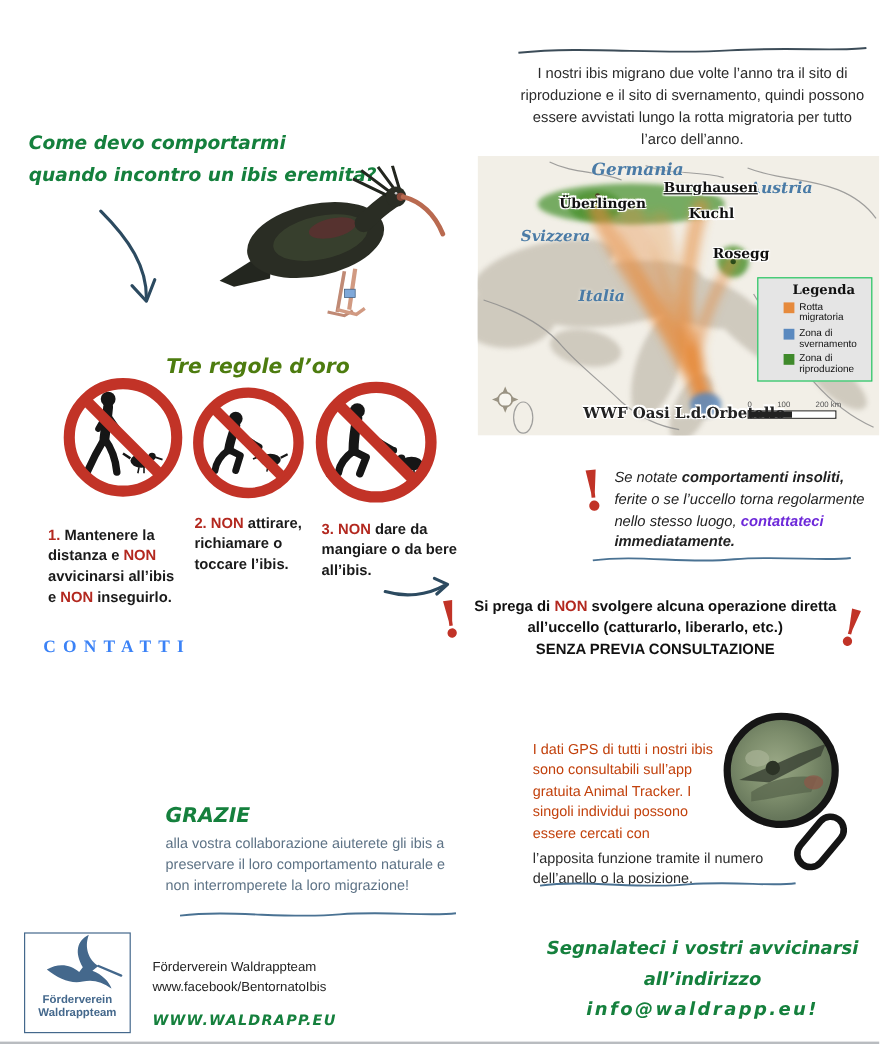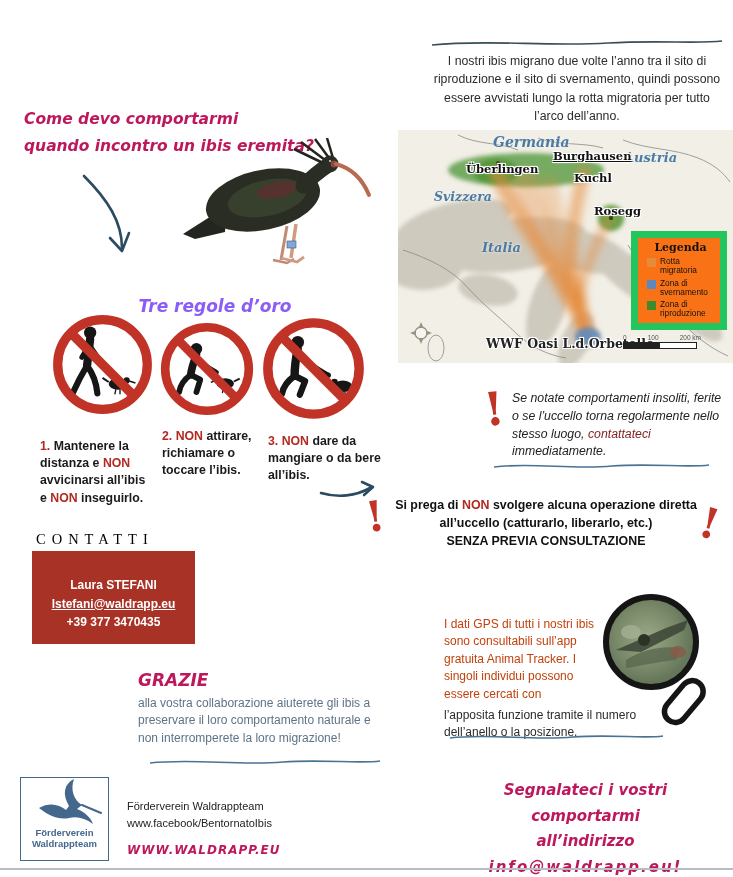--- a/index.html
+++ b/index.html
@@ -1,54 +1,54 @@
 <!DOCTYPE html>
 <html><head>
 <meta charset="utf-8">
 <style>
   html,body{margin:0;padding:0;background:#fff;}
   #page{position:relative;width:733px;height:877px;background:#ffffff;overflow:hidden;
         font-family:"Liberation Sans",sans-serif;color:#222;}
   .abs{position:absolute;}
   
-  .hand{font-family:"DejaVu Sans",sans-serif;font-weight:bold;font-style:italic;color:#be185d;}
-  .hand-red{font-family:"DejaVu Sans",sans-serif;font-weight:bold;font-style:italic;color:#8b5cf6;}
+  .hand{font-family:"DejaVu Sans",sans-serif;font-weight:bold;font-style:italic;color:#15803d;}
+  .hand-red{font-family:"DejaVu Sans",sans-serif;font-weight:bold;font-style:italic;color:#4d7c0f;}
   .title{font-family:"DejaVu Sans",sans-serif;font-weight:800;font-style:italic;
          color:#3E6480;font-size:22px;letter-spacing:1.5px;}
   .note{font-size:12.3px;line-height:1.5;color:#2b2b2b;text-align:center;}
   .rule{font-size:12.3px;font-weight:bold;line-height:1.4;color:#1a1a1a;}
   .red{color:#B3281F;}
-  .bb{font-weight:normal;}
-  .blue{color:#7f1d1d;}
+  .bb{font-weight:bold;}
+  .blue{color:#6d28d9;}
   .excl{font-family:"DejaVu Serif",serif;font-weight:bold;color:#C13327;line-height:1;}
   .it{font-style:italic;}
   
   #map{left:398px;top:130px;width:335px;height:233px;}
   .map-country{position:absolute;font-family:"DejaVu Serif",serif;font-weight:bold;font-style:italic;
                color:#4A7BA6;text-shadow:0 0 3px #f2efe7;}
   .map-city{position:absolute;font-family:"DejaVu Serif",serif;font-weight:bold;font-size:11.5px;color:#111;
             text-shadow:-1px -1px 0 #fff,1px -1px 0 #fff,-1px 1px 0 #fff,1px 1px 0 #fff,0 0 3px #fff;}
-  .legend{position:absolute;left:233px;top:101px;width:79px;background:#f97316;border:7px solid #22c55e;
-          font-family:"DejaVu Serif",serif;padding:3px 0 4px 3px;}
+  .legend{position:absolute;left:233px;top:101px;width:79px;background:#e5e5e5;border:1px solid #22c55e;
+          font-family:"DejaVu Serif",serif;padding:3px 0 4px 15px;}
   .legend-title{font-weight:bold;font-size:11px;text-align:center;margin-bottom:2px;color:#111;}
   .legend-item{display:flex;gap:4px;margin:3px 4px 0 6px;align-items:flex-start;}
   .legend-sw{width:9px;height:9px;flex:0 0 9px;margin-top:1px;}
   .legend-lab{font-size:8.3px;line-height:1.12;color:#111;font-family:"Liberation Sans",sans-serif;}
   .sw-o{background:#E68A3C;} .sw-b{background:#5A89BF;} .sw-g{background:#3F8A2B;}
   .scalebar{position:absolute;left:225px;top:204px;width:78px;}
   .scale-ticks{display:flex;justify-content:space-between;font-size:6.5px;color:#555;
                font-family:"Liberation Sans",sans-serif;}
   .scale-bar{display:flex;height:5px;border:1px solid #222;width:72px;margin-top:1px;}
   .scale-bar div{width:36px;height:5px;}
   .map-site{position:absolute;left:88px;top:206px;font-family:"DejaVu Serif",serif;font-weight:bold;
             font-size:12.5px;color:#222;
             text-shadow:-1px -1px 0 #fff,1px -1px 0 #fff,-1px 1px 0 #fff,1px 1px 0 #fff,0 0 3px #fff;}
   
-  .contatti-h{font-family:"Liberation Serif",serif;font-weight:normal;font-size:14.5px;
-              letter-spacing:6px;color:#000000;}
+  .contatti-h{font-family:"Liberation Serif",serif;font-weight:bold;font-size:14.5px;
+              letter-spacing:6px;color:#3b82f6;}
   .redbox{left:32px;top:551px;width:163px;height:93px;background:#A93226;color:#fff;
           text-align:center;font-weight:bold;font-size:12px;line-height:1.55;box-sizing:border-box;padding-top:25px;}
   .redbox .email{text-decoration:underline;}
   
   .logobox{left:20px;top:777px;width:89px;height:84px;border:1.5px solid #44688C;box-sizing:border-box;
            text-align:center;}
   .logobox .lg-txt{font-size:9.5px;font-weight:bold;color:#44688C;line-height:1.15;text-align:center;}
   .foot-txt{font-size:11px;color:#222;line-height:1.55;}
   .divider{left:0;top:868px;width:733px;height:2px;background:#b9bcc0;}
 </style>
@@ -256,25 +256,20 @@
   </svg>
 
   <div class="abs excl" style="left:366px;top:496px;font-size:42px;transform:rotate(-8deg);">!</div>
   <div class="abs excl" style="left:700px;top:503px;font-size:42px;transform:rotate(16deg);">!</div>
   <div class="abs" style="left:390px;top:497px;width:312px;text-align:center;font-weight:bold;font-size:12.4px;line-height:1.45;color:#111;">
     <div><span>Si prega di </span><span class="red">NON</span><span> svolgere alcuna operazione diretta all’uccello (catturarlo, liberarlo, etc.)</span></div>
     <div>SENZA PREVIA CONSULTAZIONE</div>
   </div>
 
   <div class="abs contatti-h" style="left:36px;top:531px;">CONTATTI</div>
-  <div class="abs redbox">
-    <div>Laura STEFANI</div>
-    <div class="email">lstefani@waldrapp.eu</div>
-    <div>+39 377 3470435</div>
-  </div>
 
   <div class="abs" style="left:138px;top:670px;width:245px;">
     <div class="hand" style="font-size:17px;">GRAZIE</div>
     <div style="font-size:12px;color:#5E7386;line-height:1.45;margin-top:5px;">alla vostra collaborazione aiuterete gli ibis a preservare il loro comportamento naturale e non interromperete la loro migrazione!</div>
   </div>
   <svg class="abs" style="left:148px;top:757px;" width="235" height="10">
     <path d="M2,6 C45,1 90,9 135,5 C175,2 210,7 232,4" stroke="#4a7293" stroke-width="1.6" fill="none"></path>
   </svg>
 
   <div class="abs" style="left:444px;top:616px;width:160px;font-size:12px;line-height:1.45;color:#c2410c;">I dati GPS di tutti i nostri ibis sono consultabili sull’app gratuita Animal Tracker. I singoli individui possono essere cercati con</div>
@@ -300,21 +295,21 @@
       <circle cx="48" cy="50" r="6" fill="#2c3326"></circle>
       <ellipse cx="82" cy="62" rx="8" ry="6" fill="#8a5a4a" opacity="0.8"></ellipse>
       <ellipse cx="35" cy="42" rx="10" ry="7" fill="#aab497" opacity="0.7"></ellipse>
     </g>
   </svg>
   <svg class="abs" style="left:448px;top:732px;" width="218" height="10">
     <path d="M2,6 C40,1 85,9 125,5 C165,2 195,7 215,4" stroke="#4a7293" stroke-width="1.6" fill="none"></path>
   </svg>
 
   <div class="abs hand" style="left:448px;top:778px;width:275px;text-align:center;font-size:15px;line-height:1.7;">
-    <div>Segnalateci i vostri comportarmi</div>
+    <div>Segnalateci i vostri avvicinarsi</div>
     <div>all’indirizzo</div>
     <div style="letter-spacing:2px;">info@waldrapp.eu!</div>
   </div>
 
   <div class="abs logobox">
     <svg width="80" height="46" viewBox="0 0 80 46">
       <path d="M14,30 C24,24 34,26 41,32 L44,28 C37,16 39,6 49,1 C45,12 49,22 57,27 L52,31 C60,34 66,40 68,46 C60,40 52,38 44,40 C34,42 24,38 14,30 Z" fill="#44688C"></path>
       <path d="M57,27 L76,35" stroke="#44688C" stroke-width="2" stroke-linecap="round"></path>
     </svg>
     <div class="lg-txt">Förderverein</div>

